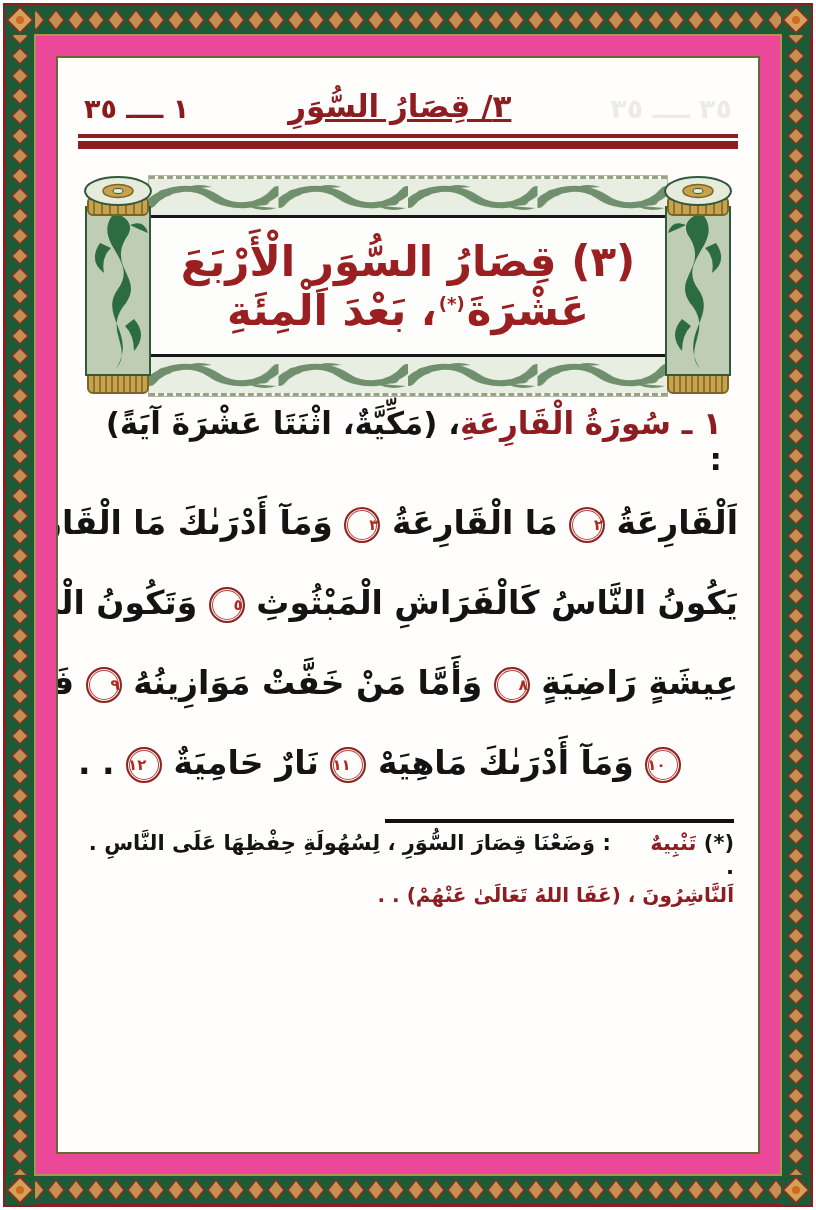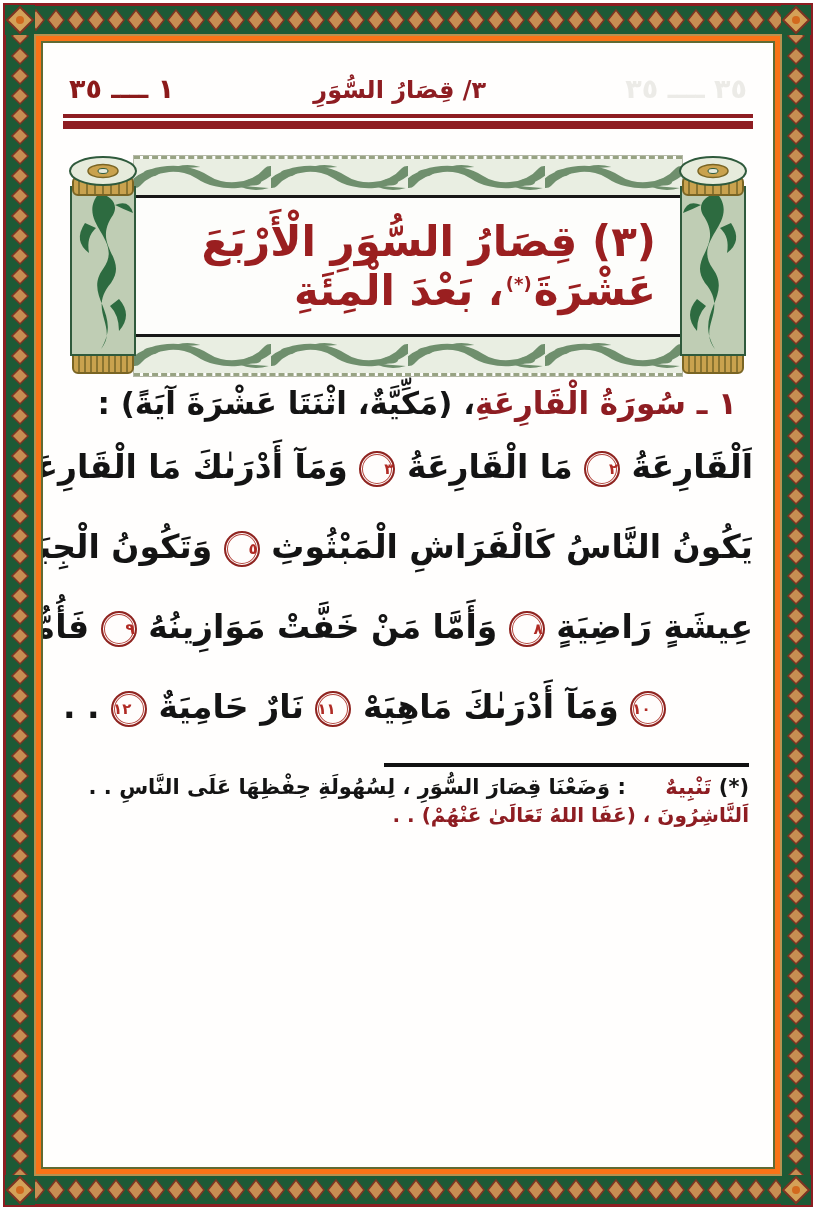--- a/index.html
+++ b/index.html
@@ -11,33 +11,33 @@
   .b-green  { width:100%; height:100%; background:#1d5a36; position:relative; padding:28px; }
   .bstrip { position:absolute; display:block; }
   .bstrip-top    { top:0; left:0; width:100%; height:28px; }
   .bstrip-bottom { bottom:0; left:0; width:100%; height:28px; }
   .bstrip-left   { top:0; left:0; width:28px; height:100%; }
   .bstrip-right  { top:0; right:0; width:28px; height:100%; }
   .corner { position:absolute; width:30px; height:30px; }
   .corner.tl{top:-1px;left:-1px;} .corner.tr{top:-1px;right:-1px;}
   .corner.bl{bottom:-1px;left:-1px;} .corner.br{bottom:-1px;right:-1px;}
 
-  .b-khaki { width:100%; height:100%; border:2px solid #b5914f; background:#f97316; padding:5px; position:relative; z-index:2; }
+  .b-khaki { width:100%; height:100%; border:2px solid #b5914f; background:#ec4899; padding:20px; position:relative; z-index:2; }
   .b-olive { width:100%; height:100%; border:2px solid #5f6b33; background:#fffefd; padding:8px 14px; overflow:hidden; }
 
   
   .header-row { display:flex; justify-content:space-between; align-items:flex-end; margin-top:22px; padding:0 12px; }
   .pg-left  { color:#8b1a1a; font-weight:bold; font-size:27px; letter-spacing:2px; }
-  .hdr-title{ color:#8e1d22; font-weight:bold; font-size:24px; }
+  .hdr-title{ color:#8e1d22; font-weight:bold; font-size:31px;text-decoration:underline; }
   .pg-right { color:#ecebe7; font-weight:bold; font-size:27px; letter-spacing:2px; }
 
   .double-rule { margin:10px 6px 0 6px; border-top:4px solid #8e1d22; border-bottom:8px solid #8e1d22; height:15px; background:#ffffff; }
 
   
-  .scroll { display:flex; align-items:center; margin-top:18px; height:238px; position:relative; }
+  .scroll { display:flex; align-items:center; margin-top:18px; height:238px; position:relative;text-align:center; }
   .roll { flex:0 0 92px; height:238px; position:relative; z-index:3; }
   .roll.flip svg { transform:scaleX(-1); }
   .scroll-center { flex:1 1 auto; margin:0 -16px; height:222px; display:flex; flex-direction:column; background:#fdfdfb; border:1px solid #b5b9a8; }
   .band { height:42px; position:relative; overflow:hidden; }
   .band svg { position:absolute; inset:0; }
   .band.top    { border-top:3px dashed #98a383; border-bottom:3px solid #171717; }
   .band.bottom { border-bottom:3px dashed #98a383; border-top:3px solid #171717; }
   .scroll-title { flex:1; display:flex; align-items:center; justify-content:center; direction:rtl; color:#9a1f20; font-weight:bold; font-size:42px; padding:0 26px; }
   .scroll-title sup { font-size:18px; vertical-align:super; margin:0 2px; }
 

